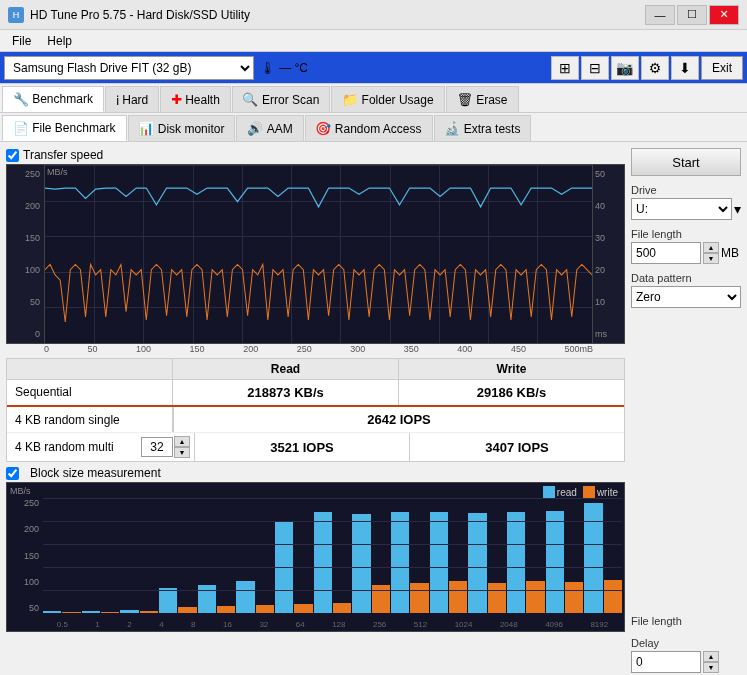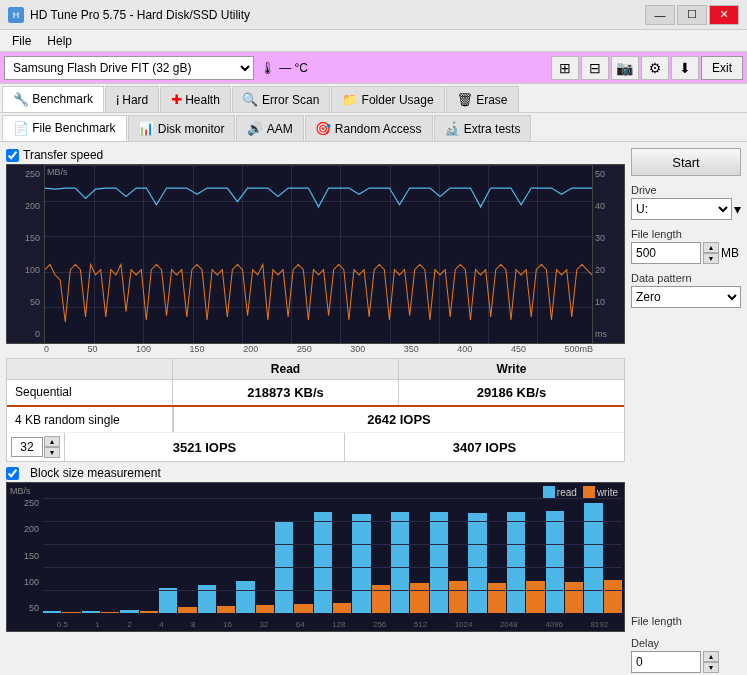--- a/index.html
+++ b/index.html
@@ -10,21 +10,21 @@
     .title-bar-icon { width: 16px; height: 16px; margin-right: 6px; background: #4a90d9; border-radius: 2px; display: inline-flex; align-items: center; justify-content: center; font-size: 9px; color: white; }
     .title-text { flex: 1; font-size: 12px; }
     .window-controls { display: flex; gap: 2px; }
     .win-btn { width: 30px; height: 20px; background: #d8d8d8; border: 1px solid #bbb; cursor: pointer; display: flex; align-items: center; justify-content: center; font-size: 11px; }
     
     
     .menu-bar { background: #f0f0f0; height: 22px; display: flex; align-items: center; padding: 0 4px; border-bottom: 1px solid #ccc; }
     .menu-item { padding: 2px 8px; cursor: pointer; font-size: 12px; }
     
     
-    .drive-bar { background: #f0abfc; height: 32px; display: flex; align-items: center; padding: 2px 4px; border-bottom: 1px solid #ccc; gap: 6px; }
+    .drive-bar { background: #1d4ed8; height: 32px; display: flex; align-items: center; padding: 2px 4px; border-bottom: 1px solid #ccc; gap: 6px; }
     .drive-select { width: 250px; height: 24px; border: 1px solid #999; background: white; padding: 0 4px; font-size: 12px; }
     .temp-display { display: flex; align-items: center; gap: 4px; font-size: 12px; }
     .toolbar-icons { display: flex; gap: 2px; margin-left: auto; }
     .toolbar-icon-btn { width: 28px; height: 24px; background: #f0f0f0; border: 1px solid #bbb; cursor: pointer; display: flex; align-items: center; justify-content: center; font-size: 14px; }
     .exit-btn { height: 24px; padding: 0 10px; background: #f0f0f0; border: 1px solid #999; cursor: pointer; font-size: 12px; }
     
     
     .tabs-row1, .tabs-row2 { display: flex; background: #f0f0f0; border-bottom: 1px solid #ccc; padding: 2px 2px 0; gap: 1px; }
     .tab { display: flex; align-items: center; gap: 3px; padding: 3px 10px; background: #e0e0e0; border: 1px solid #ccc; border-bottom: none; cursor: pointer; font-size: 12px; min-height: 26px; }
     .tab.active { background: white; border-bottom: 1px solid white; z-index: 1; }
@@ -240,20 +240,21 @@
       </div>
 
       <div style="display:flex;border-bottom:1px solid #eee;align-items:center;">
         <div style="width:165px;padding:5px 8px;font-size:12px;">4 KB random single</div>
         <div style="width:1px;background:#ccc;align-self:stretch;"></div>
         <div style="width:1px;background:#ccc;align-self:stretch;"></div>
         <div style="flex:1;padding:5px 8px;text-align:center;font-weight:bold;font-size:13px;">2642 IOPS</div>
       </div>
 
       <div style="display:flex;align-items:center;">
+        <div style="width:130px;padding:5px 8px;font-size:12px;">4 KB random multi</div>
         <div style="display:flex;align-items:center;gap:1px;padding:3px 4px;">
           <input type="text" value="32" style="width: 32px; height: 20px; border: 1px solid rgb(153, 153, 153); text-align: center; font-size: 12px;">
           <div style="display:flex;flex-direction:column;">
             <button style="width:16px;height:11px;background:#e0e0e0;border:1px solid #aaa;cursor:pointer;font-size:7px;line-height:1;display:flex;align-items:center;justify-content:center;">▲</button>
             <button style="width:16px;height:11px;background:#e0e0e0;border:1px solid #aaa;cursor:pointer;font-size:7px;line-height:1;display:flex;align-items:center;justify-content:center;">▼</button>
           </div>
         </div>
         <div style="width:1px;background:#ccc;align-self:stretch;"></div>
         <div style="flex:1;padding:5px 8px;text-align:center;font-weight:bold;font-size:13px;">3521 IOPS</div>
         <div style="width:1px;background:#ccc;align-self:stretch;"></div>

